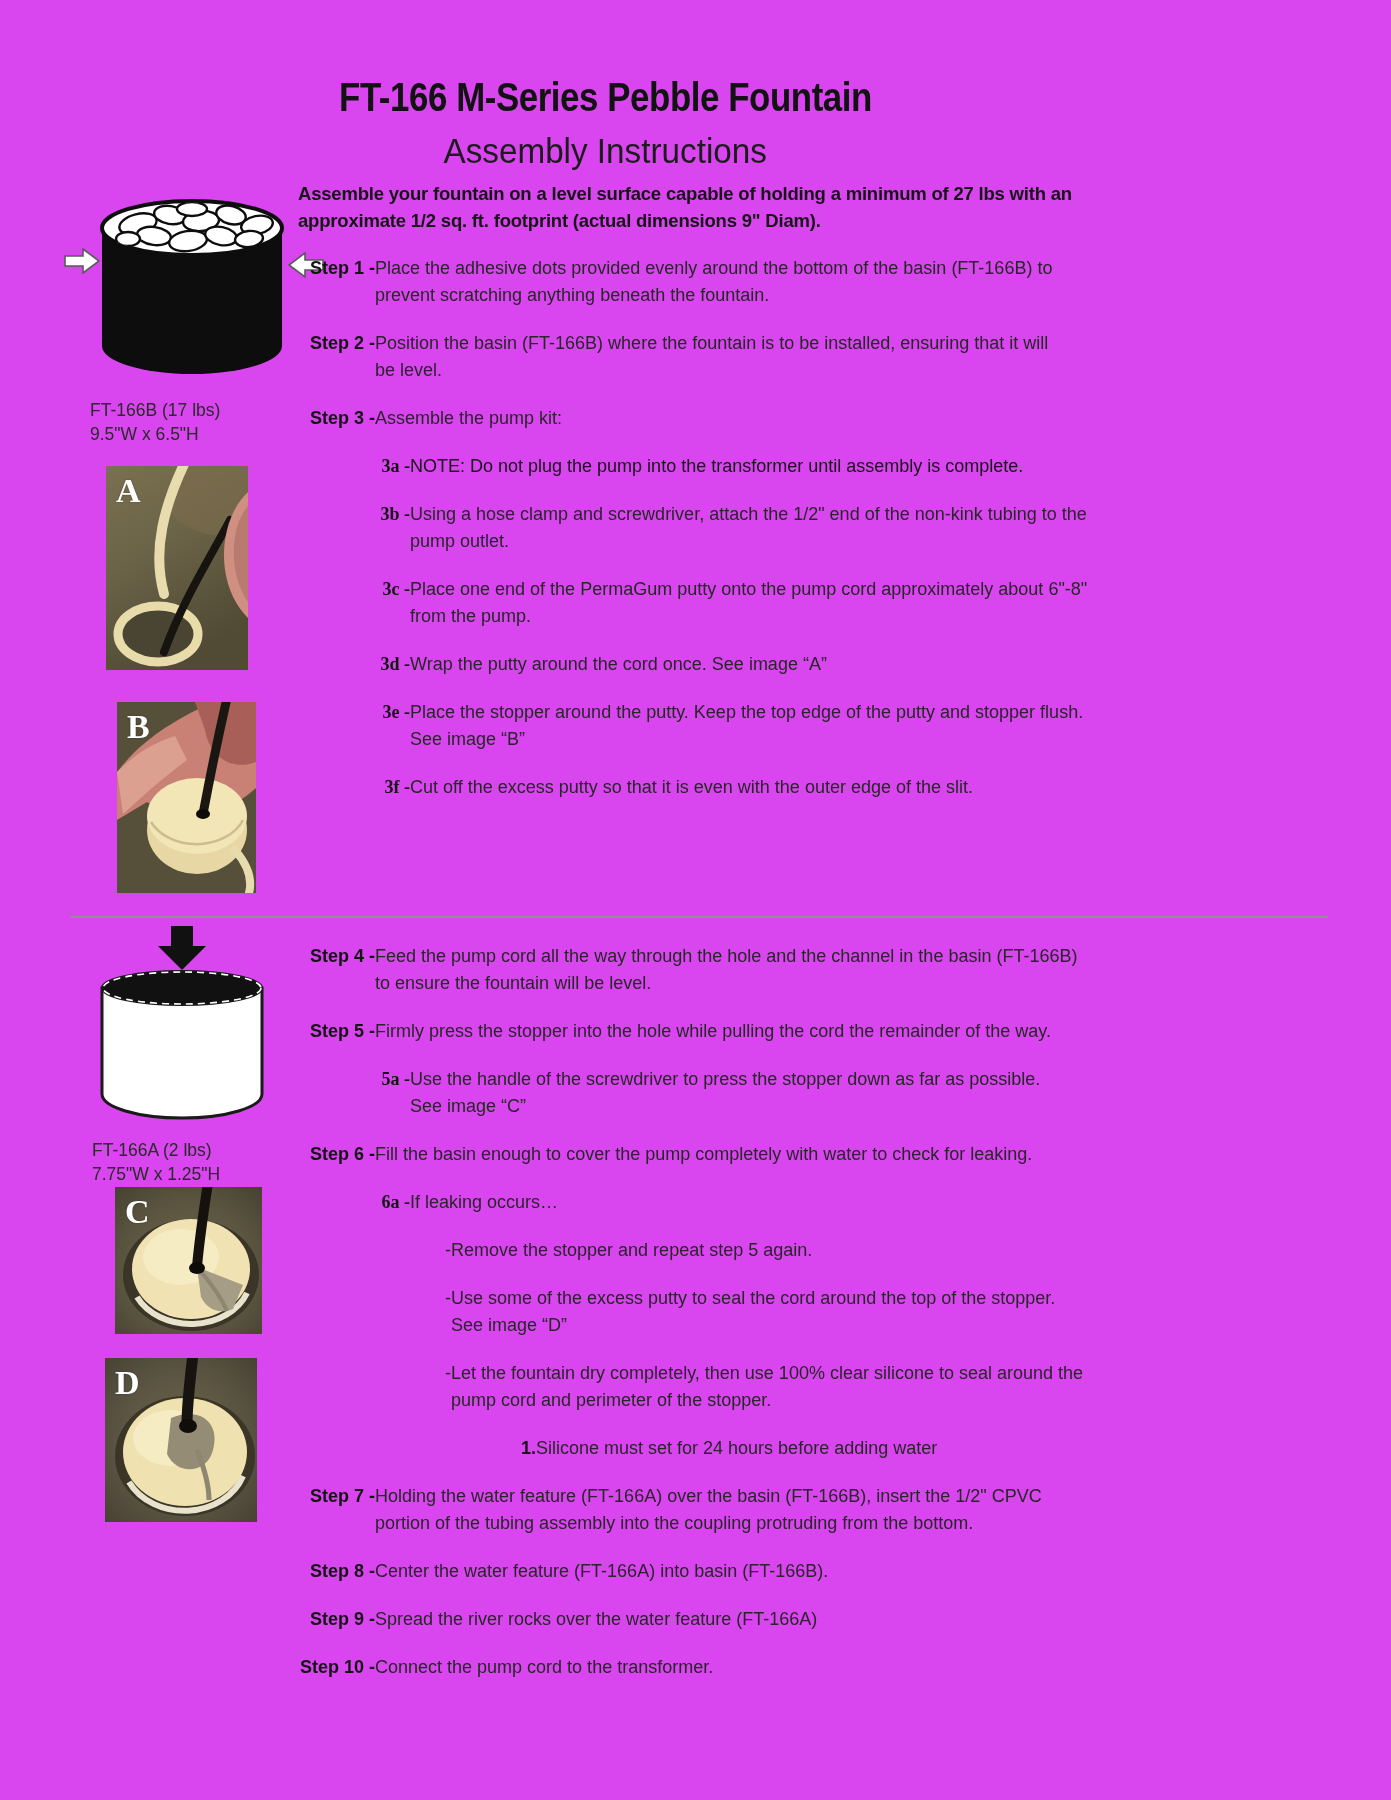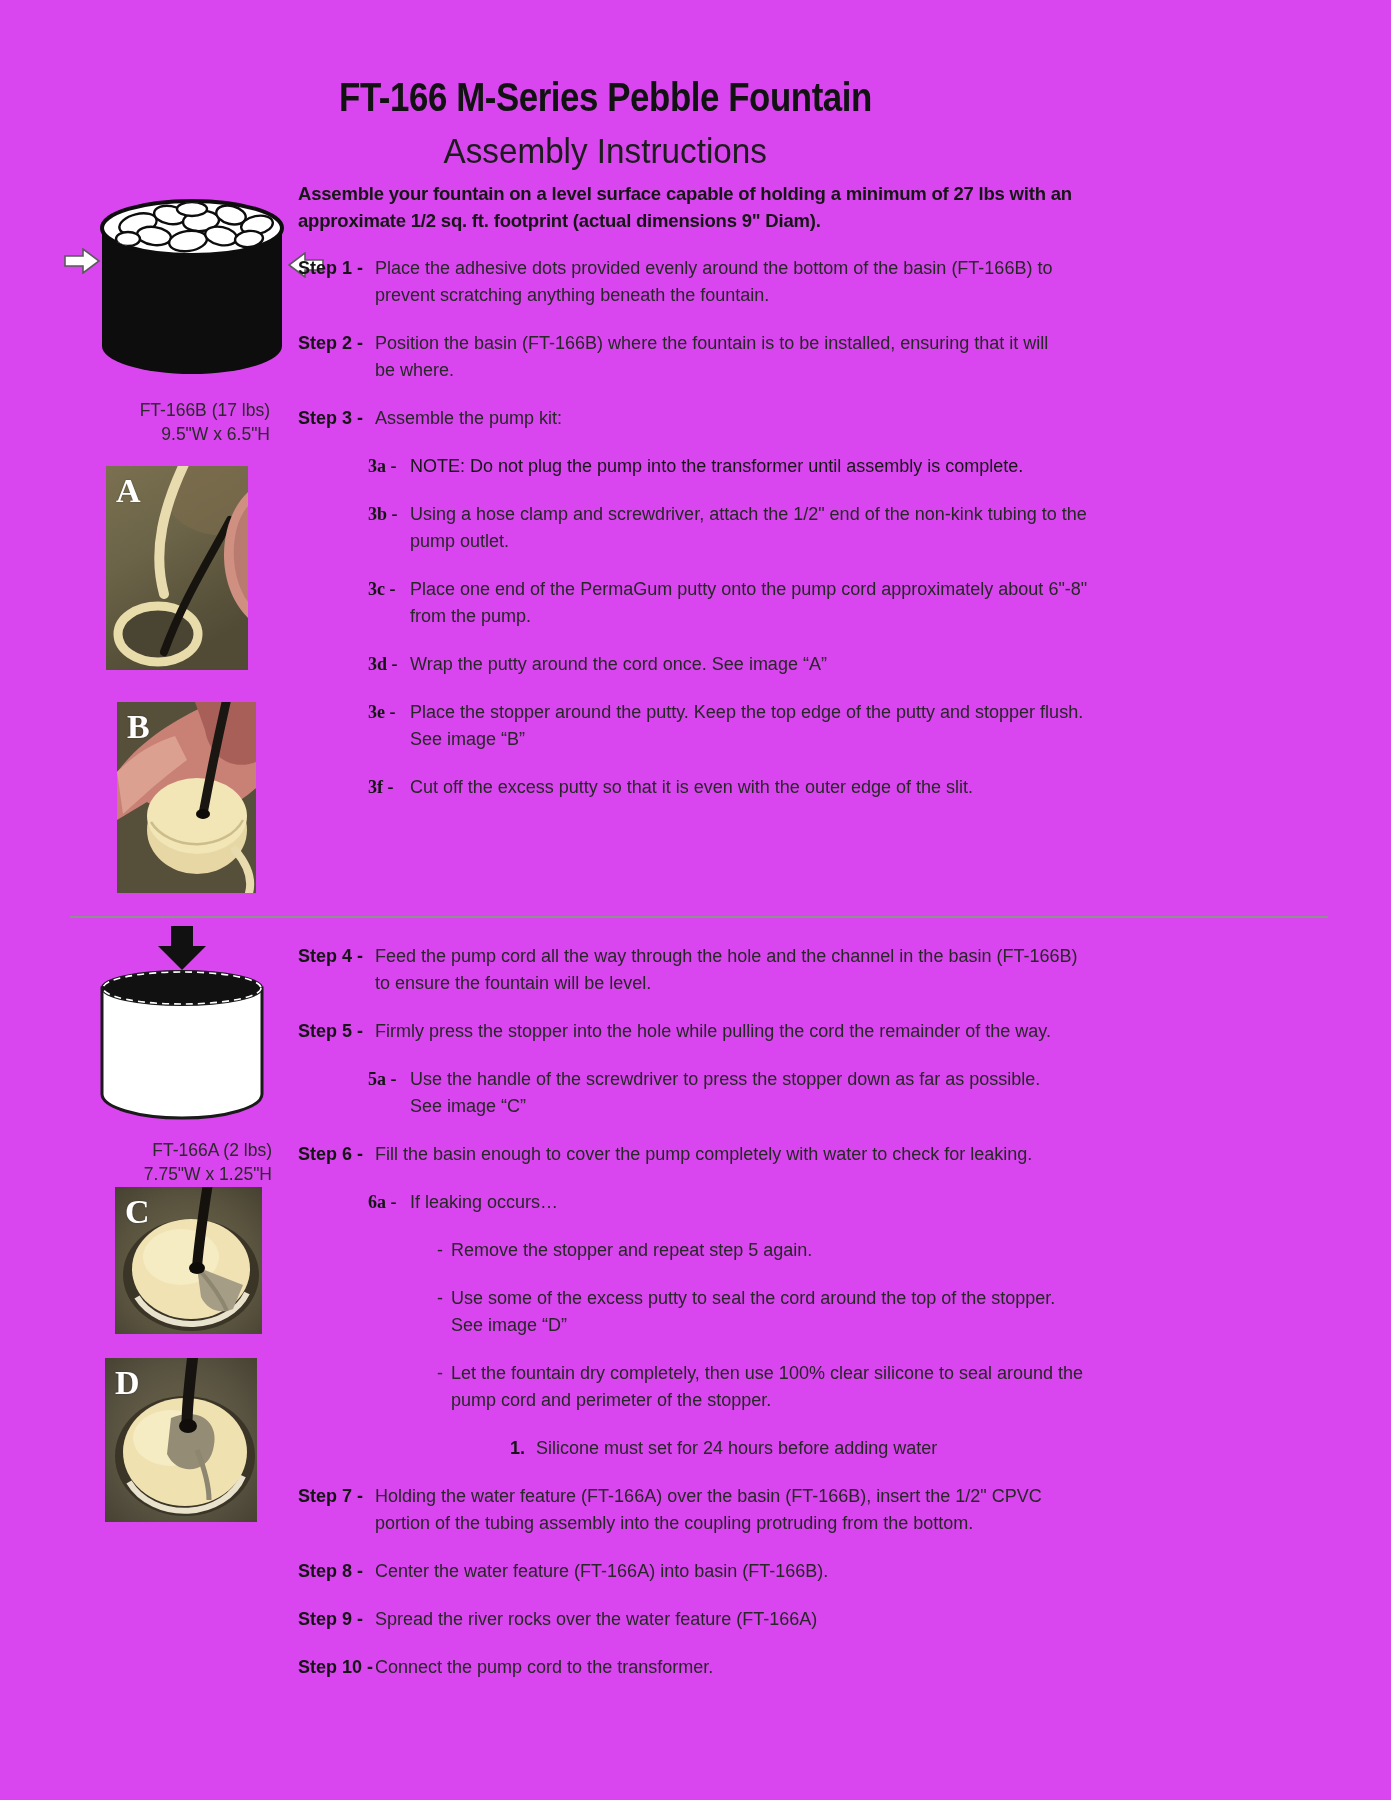--- a/index.html
+++ b/index.html
@@ -11,36 +11,36 @@
               letter-spacing:-0.5px;transform:scaleX(.85);white-space:nowrap;}
   .title-sub{margin-top:10px;}
   .title-sub span{display:inline-block;font-size:35px;font-weight:400;color:#1c1c1c;
               transform:scaleX(.95);white-space:nowrap;}
   
   .col{position:absolute;left:298px;width:1085px;}
   #col1{top:180px;}
   #col2{top:943px;}
   .blk{display:flex;align-items:flex-start;margin-bottom:21px;}
   #col1 .blk{margin-bottom:21px;}
-  .lbl{font-weight:bold;color:#151515;min-width:77px;white-space:nowrap;font-size:18px;line-height:27px;}
+  .lbl{font-weight:bold;color:#151515;min-width:77px;white-space:nowrap;font-size:18px;line-height:27px;text-align:right;}
   .txt{flex:1;}
   .line{font-size:18px;line-height:27px;white-space:nowrap;color:#272727;}
   .intro .line{font-weight:bold;font-size:18.5px;color:#161616;letter-spacing:-0.2px;}
   .sub{margin-left:70px;}
   .sub .lbl{min-width:42px;font-family:Liberation Serif, serif;}
   .boldtxt .line{font-weight:normal;color:#161616;}
   .bullet{margin-left:139px;}
   .bullet .lbl{min-width:14px;font-weight:400;color:#272727;}
   .num{margin-left:212px;}
   .num .lbl{min-width:26px;}
   
   .divider{position:absolute;left:70px;top:916px;width:1258px;height:2px;background:#8f8f8f;}
   
   .fig{position:absolute;}
-  .caption{position:absolute;text-align:right;font-size:17.5px;line-height:24px;color:#2a2a2a;}
+  .caption{position:absolute;text-align:left;font-size:17.5px;line-height:24px;color:#2a2a2a;}
   .photo{position:absolute;overflow:hidden;}
   .photo svg{display:block;}
   .photo-letter{position:absolute;left:10px;top:6px;color:#fff;font-size:34px;font-weight:bold;
                 font-family:"Liberation Serif",serif;text-shadow:0 0 2px rgba(0,0,0,.35);}
   .arrow{position:absolute;}
 </style>
 </head>
 <body>
 
 <div id="page">
@@ -199,21 +199,21 @@
       <div class="txt">
         <div class="line">Place the adhesive dots provided evenly around the bottom of the basin (FT-166B) to</div>
         <div class="line">prevent scratching anything beneath the fountain.</div>
       </div>
     </div>
 
     <div class="blk">
       <span class="lbl">Step 2 -</span>
       <div class="txt">
         <div class="line">Position the basin (FT-166B) where the fountain is to be installed, ensuring that it will</div>
-        <div class="line">be where.</div>
+        <div class="line">be level.</div>
       </div>
     </div>
 
     <div class="blk">
       <span class="lbl">Step 3 -</span>
       <div class="txt">
           <div class="line">Assemble the pump kit:</div>
         </div>
     </div>
 

